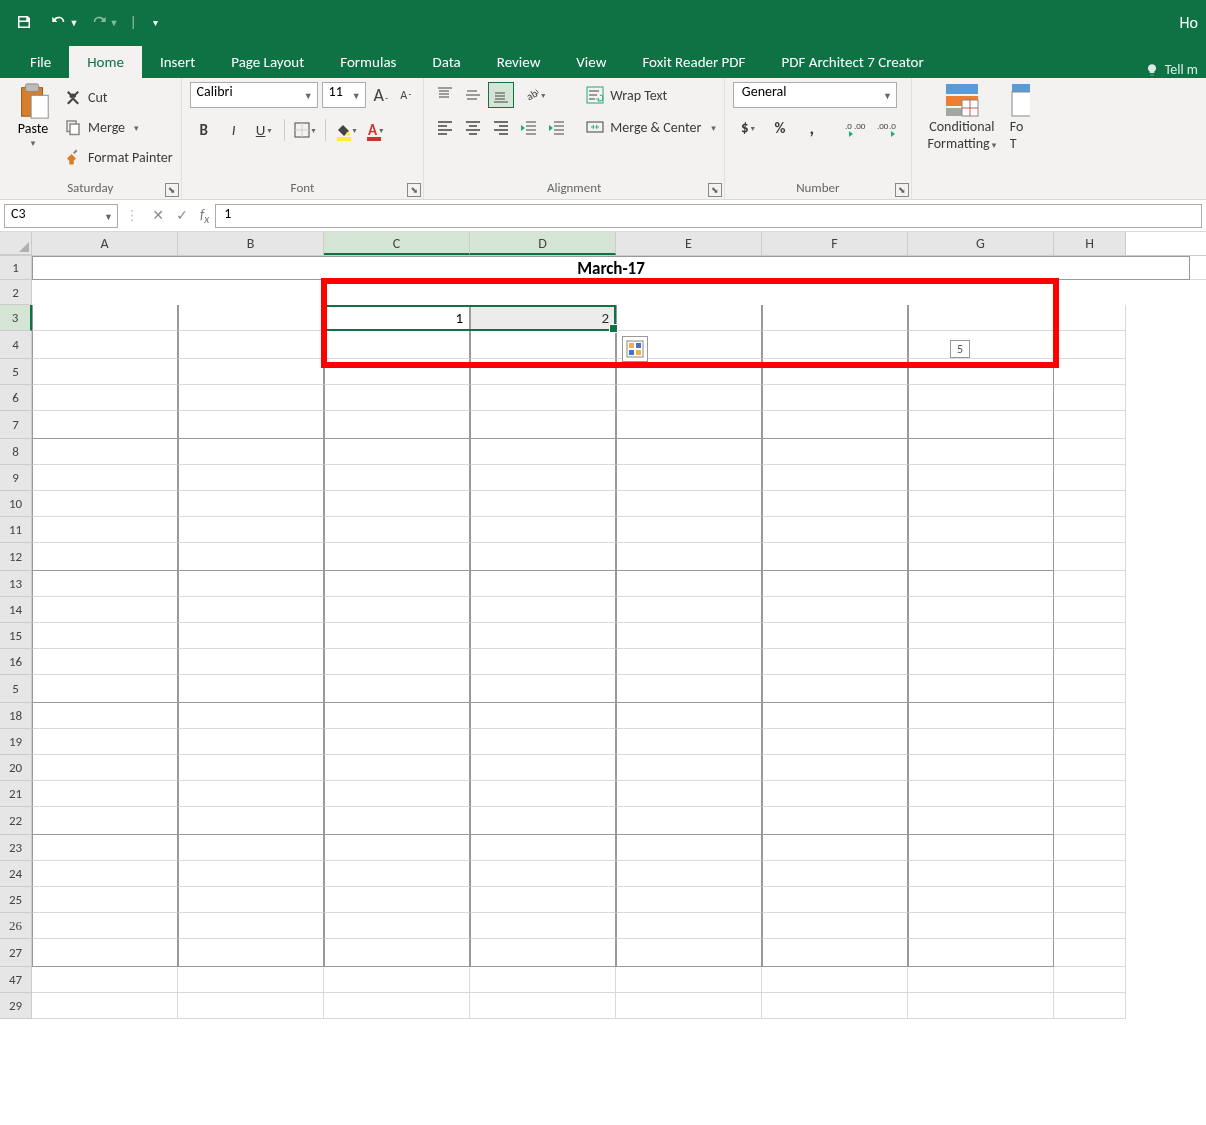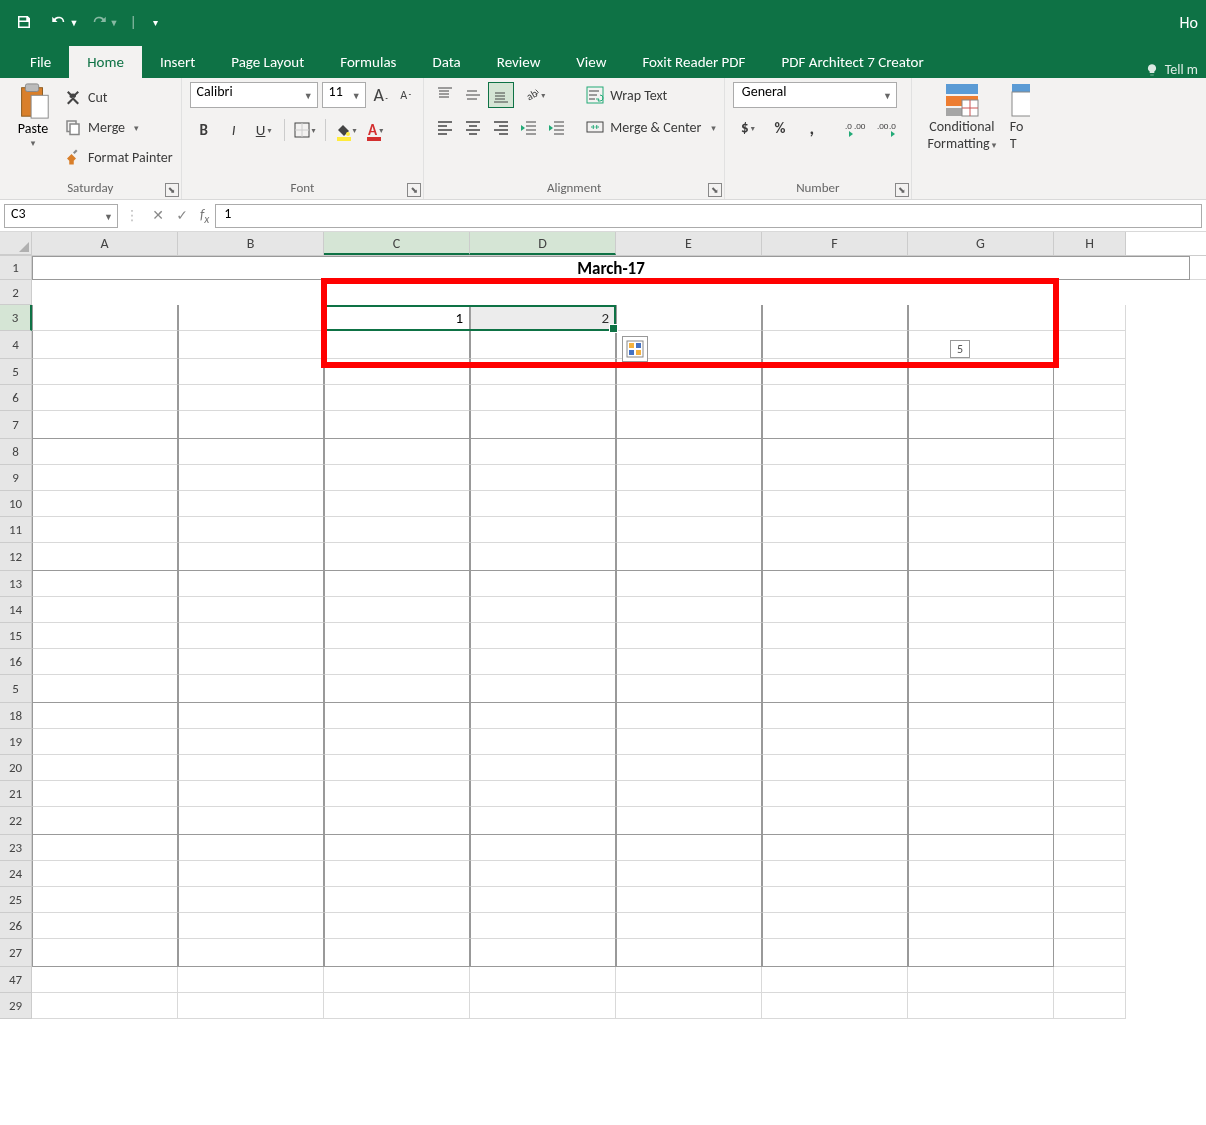--- a/index.html
+++ b/index.html
@@ -461,21 +461,21 @@
         <div class="rowh" style="height: 26px;">16</div>
         <div class="rowh" style="height: 28px;">5</div>
         <div class="rowh" style="height: 26px;">18</div>
         <div class="rowh" style="height: 26px;">19</div>
         <div class="rowh" style="height: 26px;">20</div>
         <div class="rowh" style="height: 26px;">21</div>
         <div class="rowh" style="height: 28px;">22</div>
         <div class="rowh" style="height: 26px;">23</div>
         <div class="rowh" style="height: 26px;">24</div>
         <div class="rowh" style="height: 26px;">25</div>
-        <div class="rowh" style="height: 26px;">26</div>
+        <div class="rowh" style="height: 26px; font-family: Liberation Serif, serif;">26</div>
         <div class="rowh" style="height: 28px;">27</div>
         <div class="rowh" style="height: 26px;">47</div>
         <div class="rowh" style="height: 26px;">29</div>
       </div>
     <div class="cells" id="cells-area" style="height: 763px; width: 1094px; position: relative;">
 
       <div class="selection" style="left:292px;top:49px;width:292px;height:26px"></div>
       <div class="sel-fill" style="left:438px;top:51px;width:144px;height:22px"></div>
 
       <div class="red-rect" style="left:289px;top:22px;width:738px;height:90px"></div>

